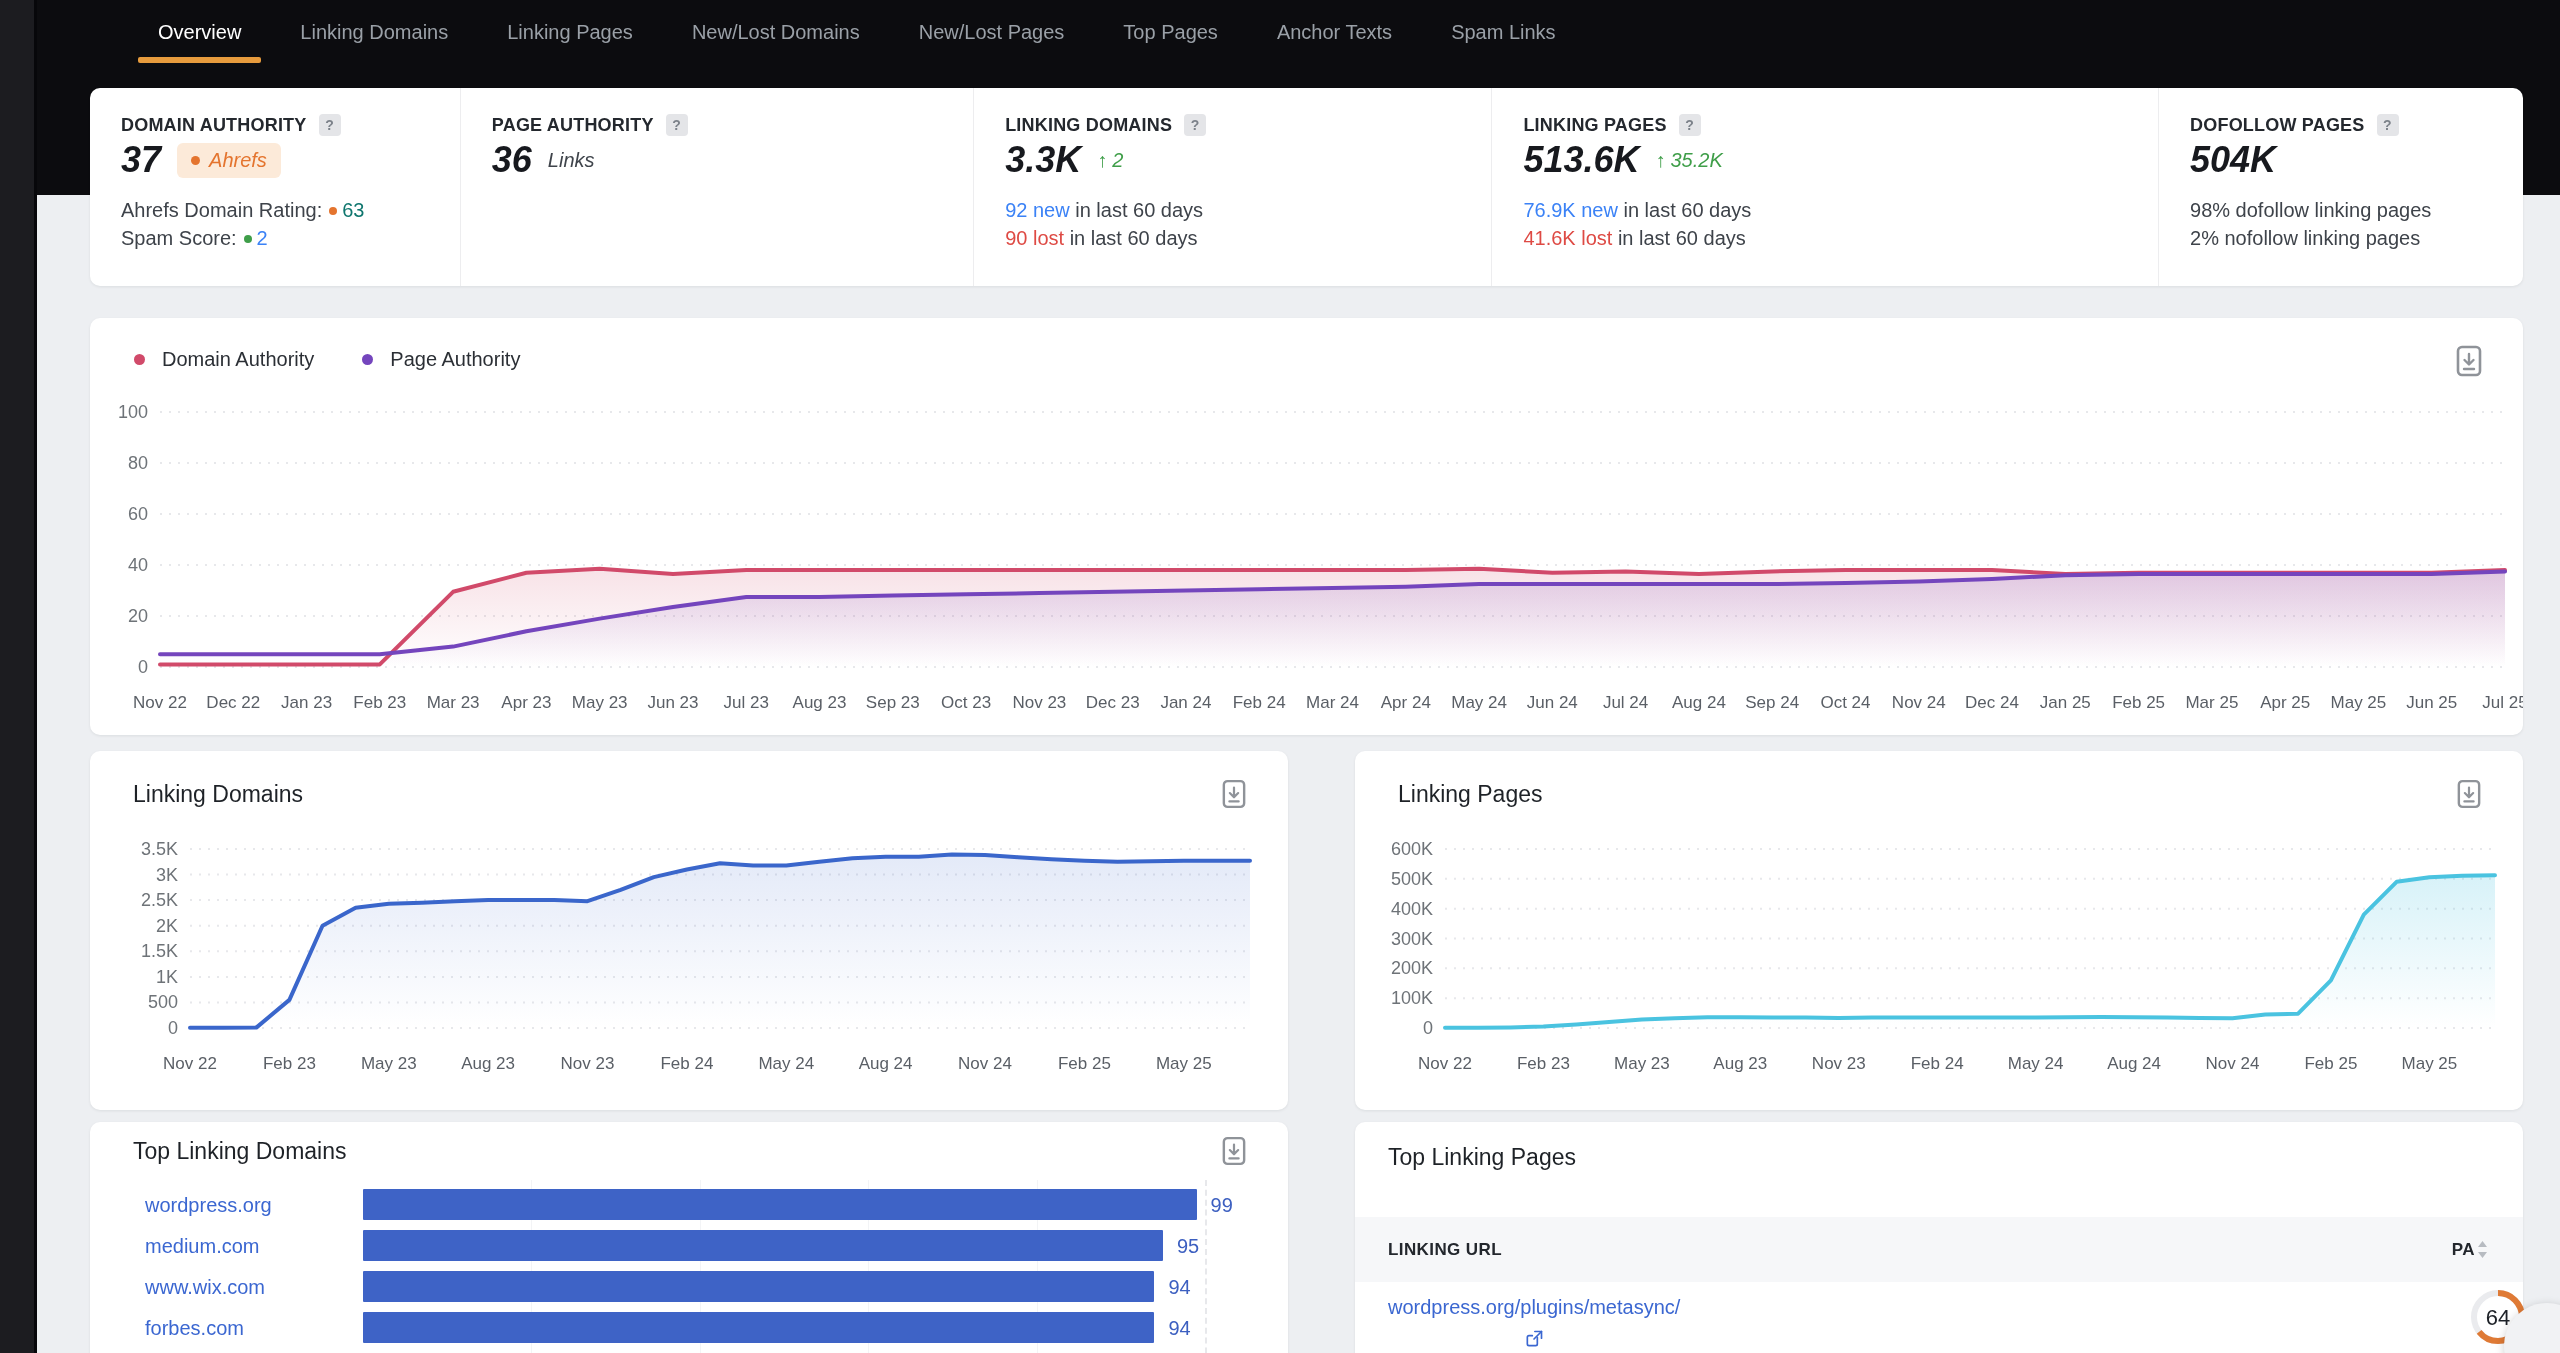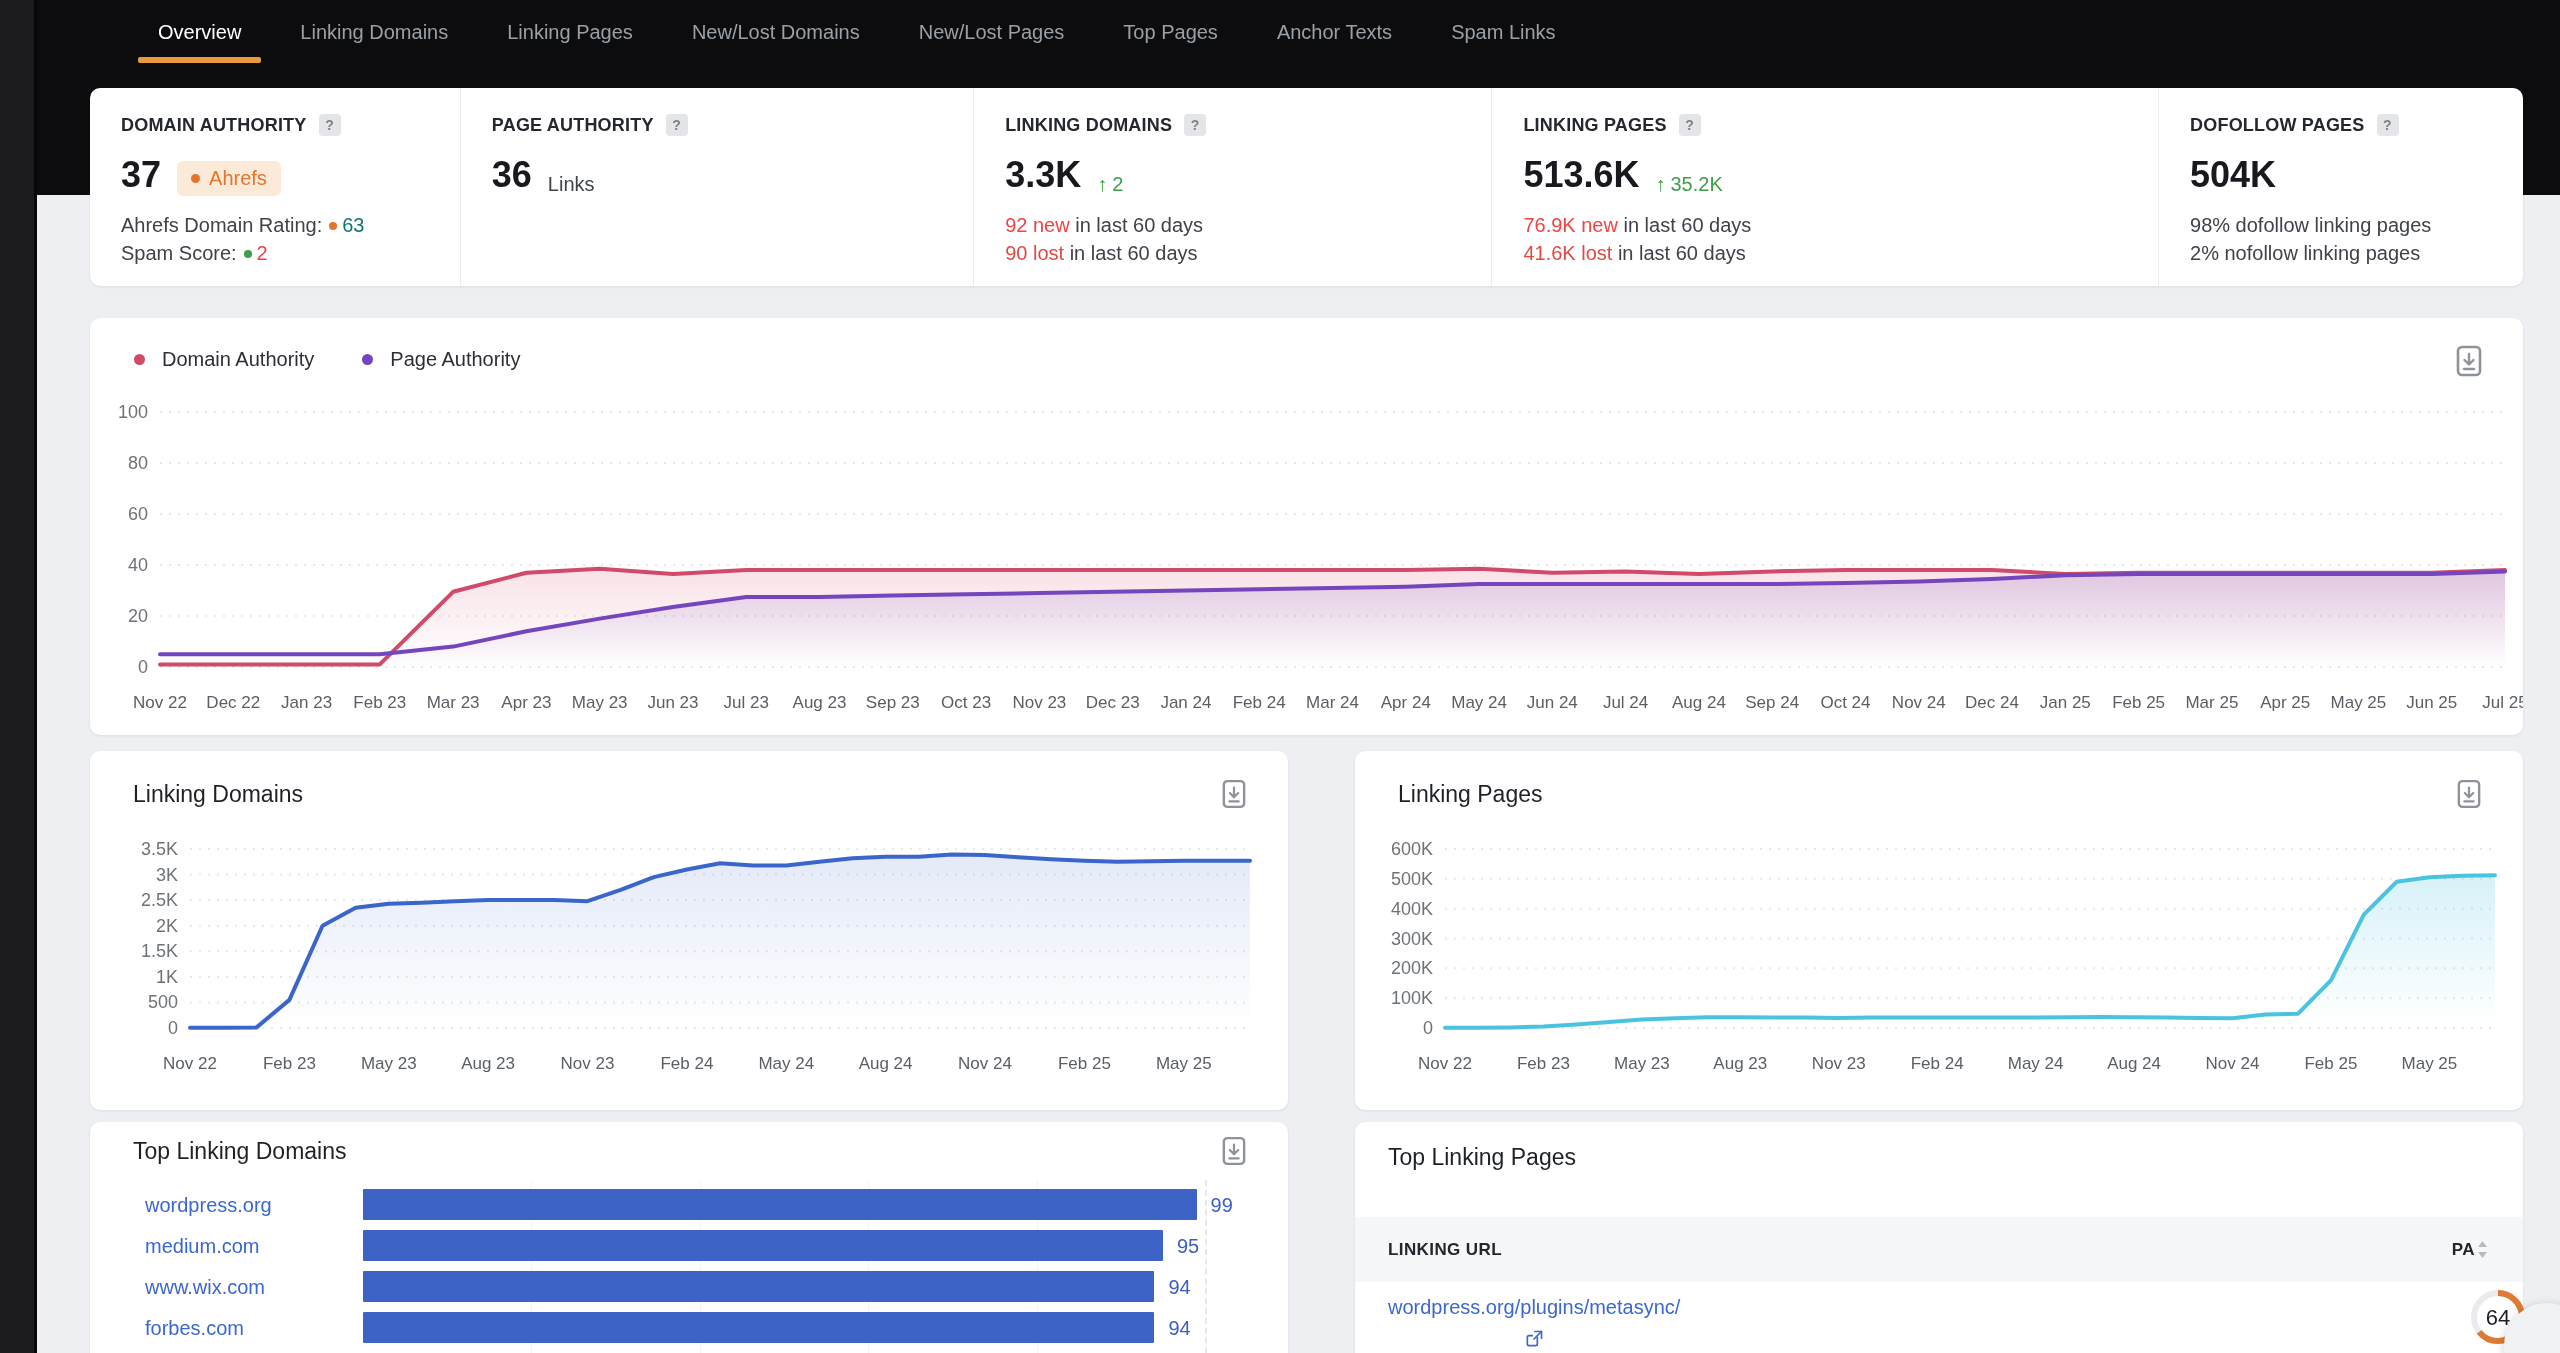--- a/index.html
+++ b/index.html
@@ -17,28 +17,28 @@
   .tab.active::after{content:"";position:absolute;left:-20px;right:-20px;bottom:1px;height:6px;border-radius:2px;background:#e79b3d;}
 
   .card{position:absolute;background:#ffffff;border-radius:10px;box-shadow:0 1px 3px rgba(18,20,24,.08);}
 
   
   #stats-card{left:53px;top:88px;width:2433px;height:198px;display:flex;}
   .stat-section{padding:26px 0 0 31px;position:relative;}
   .stat-section + .stat-section{border-left:1px solid #ededef;}
   .stat-label{font-size:18px;font-weight:700;color:#24282e;letter-spacing:.2px;display:flex;gap:12px;align-items:center;}
   .help{width:22px;height:22px;border-radius:4px;background:#e4e5e8;color:#7c828a;font-size:14px;font-weight:700;display:flex;align-items:center;justify-content:center;cursor:default;}
-  .stat-value-row{margin-top:18px;display:flex;align-items:flex-end;gap:16px;}
+  .stat-value-row{margin-top:3px;display:flex;align-items:center;gap:16px;font-style:italic;}
   .stat-value{font-size:36px;font-weight:700;color:#17191e;}
   .badge{display:inline-flex;align-items:center;gap:9px;background:#fcead9;color:#e4742e;font-size:20px;padding:6px 14px;border-radius:6px;}
   .badge .dot{width:9px;height:9px;border-radius:50%;background:#e4742e;}
   .qualifier{font-size:20px;color:#3f444b;}
   .delta{display:inline-flex;align-items:center;gap:5px;color:#3f9e49;font-size:20px;}
   .stat-details{margin-top:15px;font-size:20px;color:#3e434a;line-height:28px;}
-  .green{color:#ef4444;text-align:center;}.red{color:#de4a44;}.orange{color:#0f766e;}
+  .green{color:#3b82f6;text-align:center;}.red{color:#de4a44;}.orange{color:#0f766e;}
   .inline-dot{display:inline-block;width:8px;height:8px;border-radius:50%;margin:0 5px 2px 7px;}
 
   
   #main-chart-card{left:53px;top:318px;width:2433px;height:417px;}
   #ld-card{left:53px;top:751px;width:1198px;height:359px;}
   #lp-card{left:1318px;top:751px;width:1168px;height:359px;}
   #tld-card{left:53px;top:1122px;width:1198px;height:320px;}
   #tlp-card{left:1318px;top:1122px;width:1168px;height:320px;}
   .chart-svg{position:absolute;left:0;top:0;}
   .legend{position:absolute;top:30px;left:44px;display:flex;gap:48px;align-items:center;font-size:20px;color:#2b2f35;}

